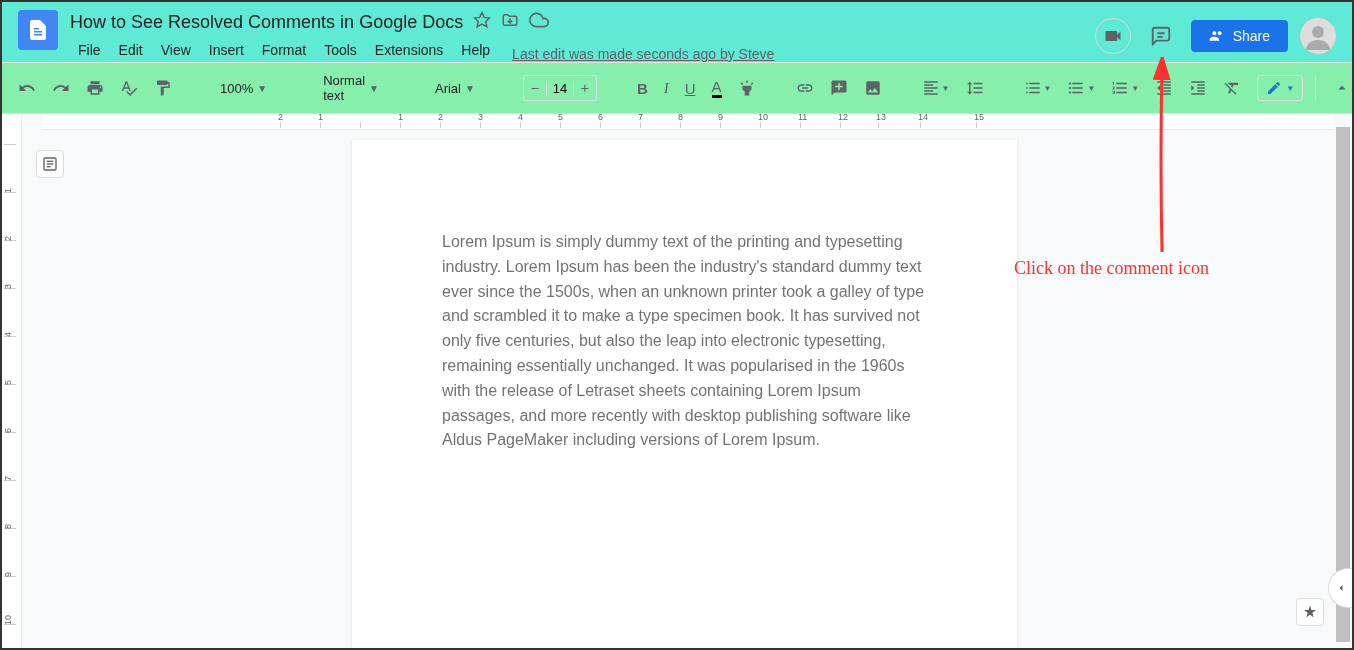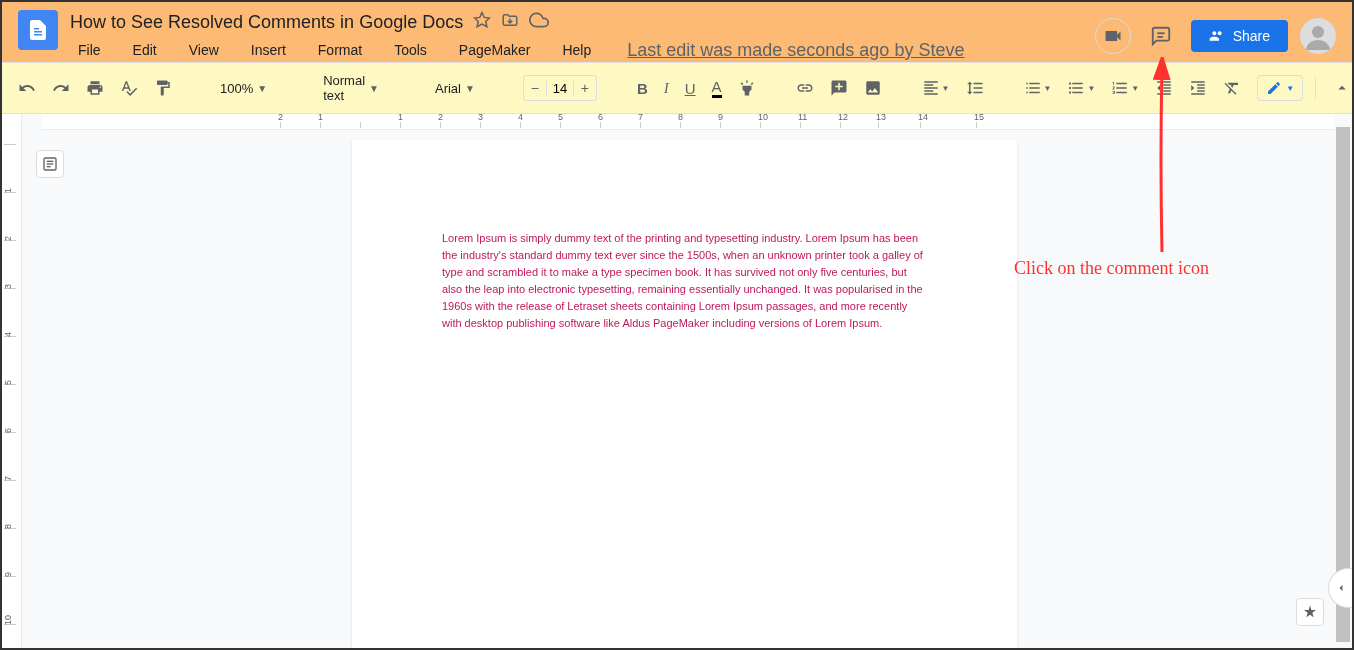--- a/index.html
+++ b/index.html
@@ -1,53 +1,53 @@
 <!DOCTYPE html>
 <html><head>
 <meta charset="utf-8">
 <style>
 *{margin:0;padding:0;box-sizing:border-box;font-family:Arial,sans-serif}
 body{background:#f8f9fa;width:1354px;height:650px;overflow:hidden;position:relative;border:2px solid #333}
-.header{background:#fdba74;border-bottom:1px solid #e0e0e0;padding:8px 16px 0;display:flex;align-items:flex-start;gap:12px}
+.header{background:#5eead4;border-bottom:1px solid #e0e0e0;padding:8px 16px 0;display:flex;align-items:flex-start;gap:12px}
 .docs-icon{width:40px;height:40px;background:#4285f4;border-radius:4px;display:flex;align-items:center;justify-content:center;flex-shrink:0}
 .docs-icon svg{width:24px;height:24px}
 .header-main{flex:1}
 .title-row{display:flex;align-items:center;gap:10px;margin-bottom:4px}
 .doc-title{font-size:18px;color:#202124;font-weight:400}
 .star-icon,.move-icon,.cloud-icon{color:#5f6368;cursor:pointer}
-.menu-row{display:flex;align-items:center;gap:16px}
+.menu-row{display:flex;align-items:flex-end;gap:2px}
 .menu-item{padding:4px 8px;font-size:14px;color:#202124;cursor:pointer;border-radius:4px}
-.last-edit{margin-left:12px;font-size:18px;color:#5f6368;text-decoration:underline;cursor:pointer}
+.last-edit{margin-left:12px;font-size:14px;color:#5f6368;text-decoration:underline;cursor:pointer}
 .header-right{display:flex;align-items:center;gap:12px;padding-top:8px}
 .icon-btn{width:36px;height:36px;border-radius:50%;display:flex;align-items:center;justify-content:center;cursor:pointer;color:#5f6368}
 .icon-btn.circled{border:1px solid #dadce0}
 .share-btn{background:#1a73e8;color:#fff;padding:8px 18px;border-radius:4px;font-size:14px;font-weight:500;display:flex;align-items:center;gap:8px;cursor:pointer;border:none}
 .avatar{width:36px;height:36px;border-radius:50%;background:#ccc;overflow:hidden;flex-shrink:0}
-.toolbar{background:#fef9c3;border-bottom:1px solid #e0e0e0;padding:6px 16px;display:flex;align-items:center;gap:16px}
+.toolbar{background:#86efac;border-bottom:1px solid #e0e0e0;padding:6px 16px;display:flex;align-items:center;gap:16px}
 .tb-btn{width:28px;height:28px;display:flex;align-items:center;justify-content:center;cursor:pointer;color:#5f6368;border-radius:3px}
 .tb-sep{width:1px;height:24px;background:#e0e0e0;margin:0 4px}
 .tb-select{padding:4px 8px;font-size:13px;color:#202124;cursor:pointer;display:flex;align-items:center;gap:4px}
 .tb-select .chev{font-size:10px;color:#5f6368}
 .font-size-ctrl{display:flex;align-items:center;border:1px solid #dadce0;border-radius:3px}
 .font-size-ctrl .fs-btn{width:22px;height:24px;display:flex;align-items:center;justify-content:center;cursor:pointer;font-size:14px;color:#5f6368}
 .font-size-ctrl .fs-val{width:28px;text-align:center;font-size:13px;border-left:1px solid #dadce0;border-right:1px solid #dadce0}
 .toolbar-right{margin-left:auto;display:flex;align-items:center;gap:8px}
 .mode-btn{border:1px solid #dadce0;border-radius:4px;padding:4px 8px;display:flex;align-items:center;gap:4px;color:#1a73e8;cursor:pointer}
 .workspace{display:flex;height:calc(100% - 108px);position:relative}
 .ruler-v{width:20px;background:#fff;border-right:1px solid #e8eaed;position:relative;font-size:9px;color:#5f6368}
 .ruler-v .tick{position:absolute;left:2px;width:12px;border-top:1px solid #ccc}
 .ruler-v .tick.major::after{content:attr(data-val);position:absolute;left:4px;top:-5px;transform:rotate(-90deg);transform-origin:left}
 .ruler-h{height:16px;background:#fff;border-bottom:1px solid #e8eaed;position:absolute;left:20px;right:18px;top:0;font-size:9px;color:#5f6368}
 .ruler-h .tick{position:absolute;top:10px;height:4px;border-left:1px solid #ccc}
 .ruler-h .tick.major{height:6px;top:8px}
 .ruler-h .tick.major span{position:absolute;left:-3px;top:-10px}
 .canvas{flex:1;overflow:auto;padding-top:16px;position:relative}
 .outline-btn{position:absolute;left:34px;top:148px;width:28px;height:28px;border:1px solid #dadce0;border-radius:4px;display:flex;align-items:center;justify-content:center;background:#fff;cursor:pointer;color:#5f6368;z-index:5}
 .page{width:665px;min-height:540px;background:#fff;margin:10px auto 0 330px;box-shadow:0 1px 3px rgba(0,0,0,0.1);padding:90px 90px 40px;position:relative}
-.page-text{font-size:11px;line-height:1.55;color:#be185d}
+.page-text{font-size:16px;line-height:1.55;color:#737373}
 .scrollbar-v{position:absolute;right:2px;top:125px;width:14px;height:515px;background:#f1f1f1}
 .scrollbar-v .thumb{width:100%;height:100%;background:#c1c1c1}
 .annotation{position:absolute;color:#ff3030;font-family:'Comic Sans MS',cursive;font-size:18px;line-height:1.3;z-index:100;pointer-events:none}
 .annotation.arrow{left:1140px;top:55px}
 .annotation.text{left:1012px;top:255px;width:260px}
 .explore-btn{position:absolute;right:28px;bottom:22px;width:28px;height:28px;background:#fff;border:1px solid #dadce0;border-radius:4px;display:flex;align-items:center;justify-content:center;color:#5f6368;cursor:pointer;z-index:5}
 .side-panel-btn{position:absolute;right:0px;bottom:40px;width:24px;height:40px;background:#fff;border:1px solid #dadce0;border-right:none;border-radius:20px 0 0 20px;display:flex;align-items:center;justify-content:center;color:#5f6368;cursor:pointer;z-index:5}
 </style>
 </head>
 <body>
@@ -79,21 +79,21 @@
           </svg>
       </span>
     </div>
     <div class="menu-row">
       <span class="menu-item">File</span>
       <span class="menu-item">Edit</span>
       <span class="menu-item">View</span>
       <span class="menu-item">Insert</span>
       <span class="menu-item">Format</span>
       <span class="menu-item">Tools</span>
-      <span class="menu-item">PageMaker</span>
+      <span class="menu-item">Extensions</span>
       <span class="menu-item">Help</span>
       <span class="last-edit">Last edit was made seconds ago by Steve</span>
     </div>
   </div>
   <div class="header-right">
     <div class="icon-btn circled">
       <svg width="20" height="20" viewBox="0 0 24 24" fill="#5f6368">
           <path d="M17 10.5V7a1 1 0 0 0-1-1H4a1 1 0 0 0-1 1v10a1 1 0 0 0 1 1h12a1 1 0 0 0 1-1v-3.5l4 4v-11l-4 4z"></path>
         </svg>
     </div>

